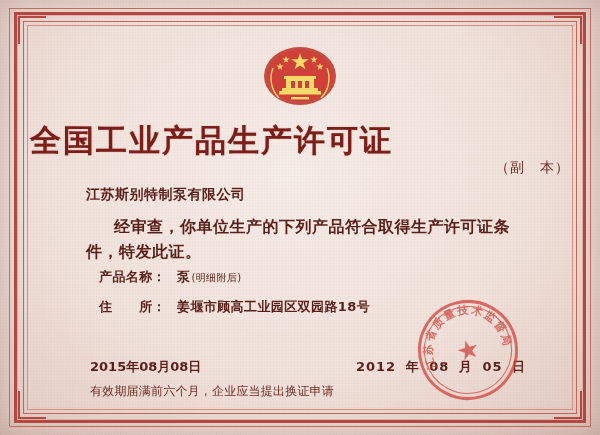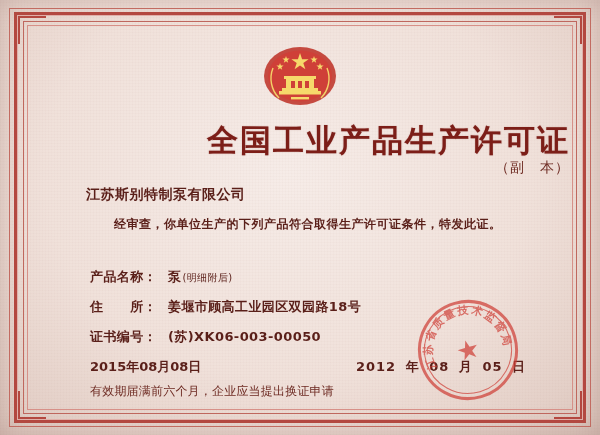--- a/index.html
+++ b/index.html
@@ -78,21 +78,21 @@
     top: 18px;
     transform: translateX(-50%);
     width: 78px;
     height: 62px;
   }
 
   .title {
     position: absolute;
     top: 92px;
     left: 0; right: 0;
-    text-align: right;
+    text-align: left;
     font-size: 31px;
     font-weight: bold;
     letter-spacing: 2px;
     color: #7c1e18;
     text-shadow: 0 0 1px rgba(124,30,24,.5);
     font-family: "DejaVu Sans", "Liberation Sans", sans-serif;
   }
   .subtitle {
     position: absolute;
     top: 131px;
@@ -111,21 +111,21 @@
     color: #5a1f19;
   }
   .org-line {
     font-size: 14px;
     font-weight: bold;
     color: #5a1f19;
     margin-bottom: 11px;
     letter-spacing: .5px;
   }
   .statement {
-    font-size: 12px;
+    font-size: 16px;
     font-weight: bold;
     line-height: 1.55;
     letter-spacing: .5px;
     color: #5a1f19;
     text-indent: 28px;
   }
 
   .fields {
     position: absolute;
     top: 240px;
@@ -138,20 +138,21 @@
     align-items: baseline;
     margin-bottom: 12px;
     font-size: 13px;
     font-weight: bold;
     letter-spacing: .4px;
   }
   .field-label {
     width: 78px;
     flex: none;
     color: #5a1f19;
+    margin-left: 9px;
   }
   .field-value {
     color: #5a1f19;
     font-weight: bold;
   }
   .field-note {
     font-size: 10px;
     font-weight: normal;
     margin-left: 1px;
   }
@@ -293,24 +294,20 @@
 
     <div class="fields">
       <div class="field-row">
         <span class="field-label">产品名称：</span>
         <span class="field-value">泵</span>
         <span class="field-note">(明细附后)</span>
       </div>
       <div class="field-row">
         <span class="field-label">住　　所：</span>
         <span class="field-value">姜堰市顾高工业园区双园路18号</span>
-      </div>
-      <div class="field-row">
-        <span class="field-label">证书编号：</span>
-        <span class="field-value">(苏)XK06-003-00050</span>
       </div>
     </div>
 
     <div class="date-line">
       <span class="valid-value">2015年08月08日</span>
       <span class="issue-date">
         <span>2012</span>
         <span>年</span>
         <span>08</span>
         <span>月</span>

